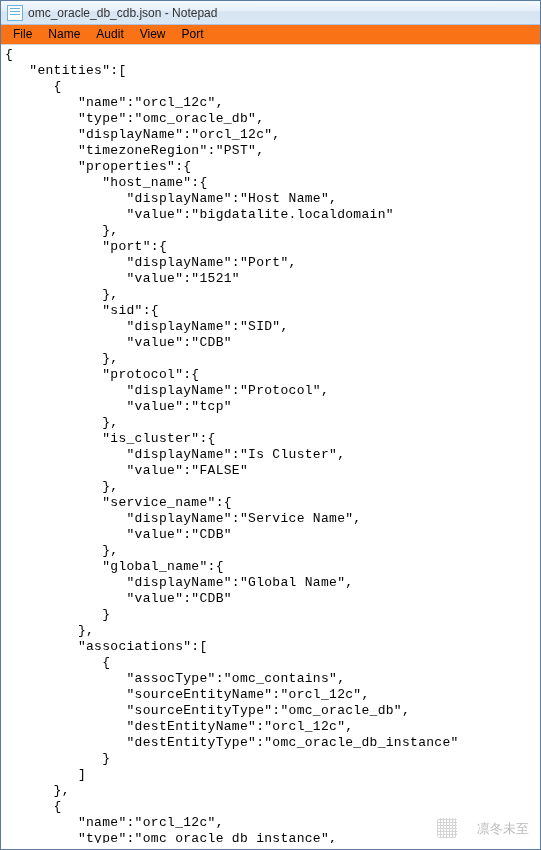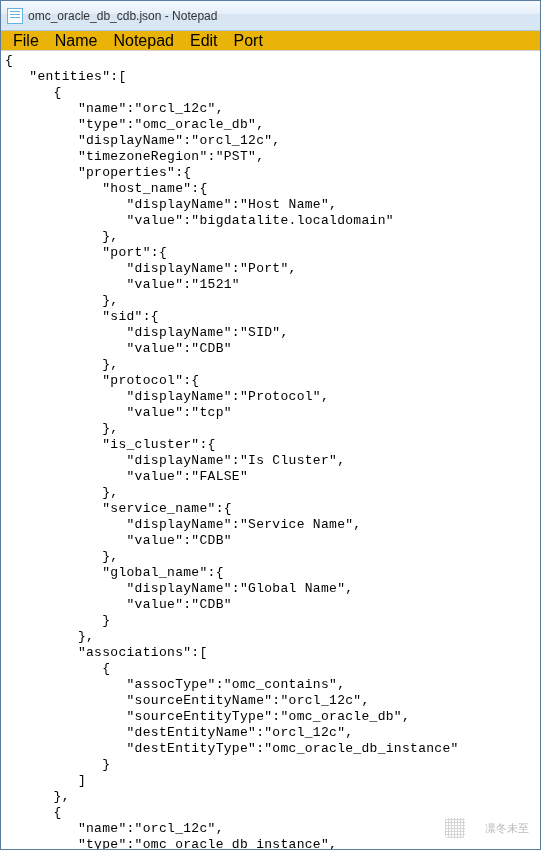--- a/index.html
+++ b/index.html
@@ -9,21 +9,21 @@
     }
     body {
       font-family: "Segoe UI", Tahoma, sans-serif;
       background: #fff;
       width: 541px;
       height: 850px;
       overflow: hidden;
       border: 1px solid #5a7ca0;
     }
     .title-bar {
-      height: 30px;
+      height: 24px;
       background: linear-gradient(to bottom, #f5faff 0%, #e5eef9 45%, #d7e4f2 46%, #dae7f5 100%);
       border-bottom: 1px solid #b0c4de;
       display: flex;
       align-items: center;
       padding: 0 6px;
     }
     .title-bar .notepad-icon {
       width: 16px;
       height: 16px;
       margin-right: 5px;
@@ -39,26 +39,26 @@
       height: 1px;
       background: #6ab0e0;
       box-shadow: 0 3px 0 #6ab0e0, 0 6px 0 #6ab0e0;
     }
     .title-text {
       font-size: 12px;
       color: #333;
     }
     .menu-bar {
       height: 20px;
-      background: #eab308;
+      background: #f97316;
       border-bottom: 1px solid #d0d0d0;
       display: flex;
-      align-items: center;
+      align-items: flex-start;
       padding: 0 4px;
-      font-size: 16px;
+      font-size: 12px;
     }
     .menu-item {
       padding: 2px 8px;
       cursor: default;
       color: #000;
     }
     .editor {
       font-family: Consolas, "Courier New", monospace;
       font-size: 13px;
       line-height: 16px;
@@ -68,24 +68,24 @@
       background: #fff;
       height: calc(100% - 50px);
       overflow: hidden;
       letter-spacing: 0.3px;
     }
     .watermark {
       position: absolute;
       bottom: 12px;
       right: 12px;
       color: #bbb;
-      font-size: 11px;
+      font-size: 13px;
       font-family: sans-serif;
       display: flex;
-      align-items: center;
+      align-items: flex-end;
       gap: 20px;
     }
     .watermark .qr {
       width: 20px;
       height: 20px;
       background:
         repeating-linear-gradient(0deg, #999 0 1px, transparent 1px 3px),
         repeating-linear-gradient(90deg, #999 0 1px, transparent 1px 3px);
       opacity: 0.4;
       border-radius: 3px;
@@ -95,22 +95,22 @@
 <body>
 
 <div class="title-bar">
   <span class="notepad-icon"></span>
   <span class="title-text">omc_oracle_db_cdb.json - Notepad</span>
 </div>
 
 <div class="menu-bar">
   <div class="menu-item">File</div>
   <div class="menu-item">Name</div>
-  <div class="menu-item">Notepad</div>
-  <div class="menu-item">Edit</div>
+  <div class="menu-item">Audit</div>
+  <div class="menu-item">View</div>
   <div class="menu-item">Port</div>
 </div>
 
 <div class="editor">{
    "entities":[
       {
          "name":"orcl_12c",
          "type":"omc_oracle_db",
          "displayName":"orcl_12c",
          "timezoneRegion":"PST",

